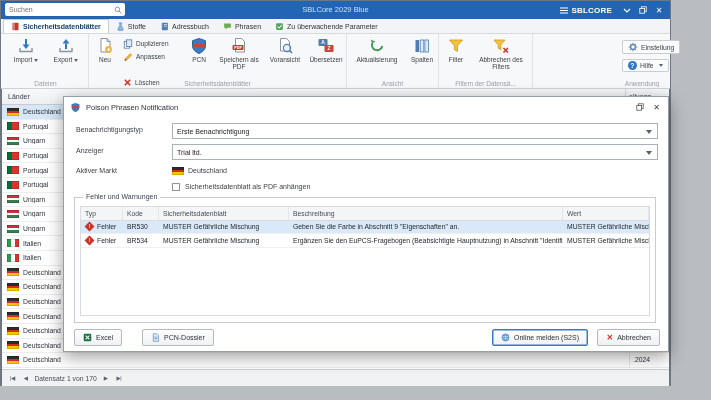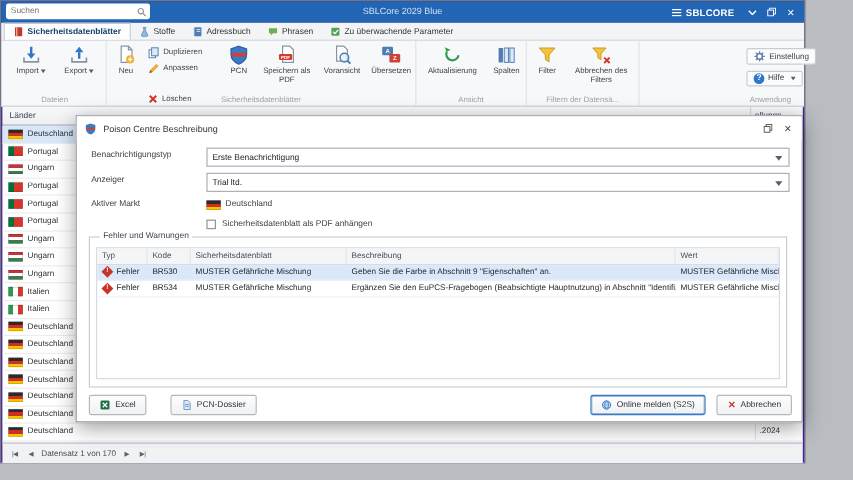--- a/index.html
+++ b/index.html
@@ -1,18 +1,18 @@
 <!DOCTYPE html>
 <html><head>
 <meta charset="utf-8">
 <style>
   * { margin:0; padding:0; box-sizing:border-box; }
   body { background:#8e959c; font-family:"Liberation Sans", sans-serif; }
   .app { position:relative; width:711px; height:400px; background:#b9bdc2; overflow:hidden; }
-  .window { position:absolute; left:0; top:0; width:671px; height:386px; background:#4c1d95; border:1px solid #6f7780; }
+  .window { position:absolute; left:0; top:0; width:671px; height:386px; background:#737373; border:1px solid #6f7780; }
 
   
   .titlebar { position:absolute; left:0; top:0; right:0; height:18px; background:#2365b5; }
   .searchbox { position:absolute; left:4px; top:2px; width:120px; height:13px; background:#fff; border-radius:2px; display:flex; align-items:center; padding:0 3px 0 4px; }
   .searchbox input { border:none; outline:none; flex:1; font-size:7px; color:#555; font-family:"Liberation Sans",sans-serif; min-width:0; background:transparent; }
   .win-title { position:absolute; left:0; right:0; top:0; height:18px; line-height:18px; text-align:center; font-size:7.5px; color:#cfe0f2; pointer-events:none; }
   .brand { position:absolute; right:58px; top:0; height:18px; display:flex; align-items:center; gap:3px; color:#fff; font-size:8px; font-weight:bold; letter-spacing:.2px; }
   .winctrls { position:absolute; right:3px; top:0; height:18px; display:flex; align-items:center; }
   .wc { width:16px; height:14px; display:flex; align-items:center; justify-content:center; color:#fff; font-size:8px; }
 
@@ -418,21 +418,21 @@
     <span class="nav">▶</span>
     <span class="nav">▶|</span>
   </div>
 
   <div class="dialog">
     <div class="dtitle">
       <svg width="11" height="11" viewBox="0 0 18 18">
             <path d="M9 1.5l6.5 2.2v4.8c0 4.2-3 6.6-6.5 8-3.5-1.4-6.5-3.8-6.5-8V3.7z" fill="#3a7bc8"></path>
             <rect x="3.2" y="7" width="11.6" height="3.2" fill="#d04236"></rect>
           </svg>
-      <span>Poison Centre Beschreibung</span>
+      <span>Poison Phrasen Notification</span>
     </div>
     <span class="dctrl" style="right:22px;">
           <svg width="8" height="8" viewBox="0 0 10 10">
             <rect x="3" y="1" width="6" height="6" fill="none" stroke="#555"></rect>
             <rect x="1" y="3" width="6" height="6" fill="#fff" stroke="#555"></rect>
           </svg>
         </span>
     <span class="dctrl" style="right:5px;">✕</span>
 
     <span class="dlabel" style="left:12px;top:29px;">Benachrichtigungstyp</span>

